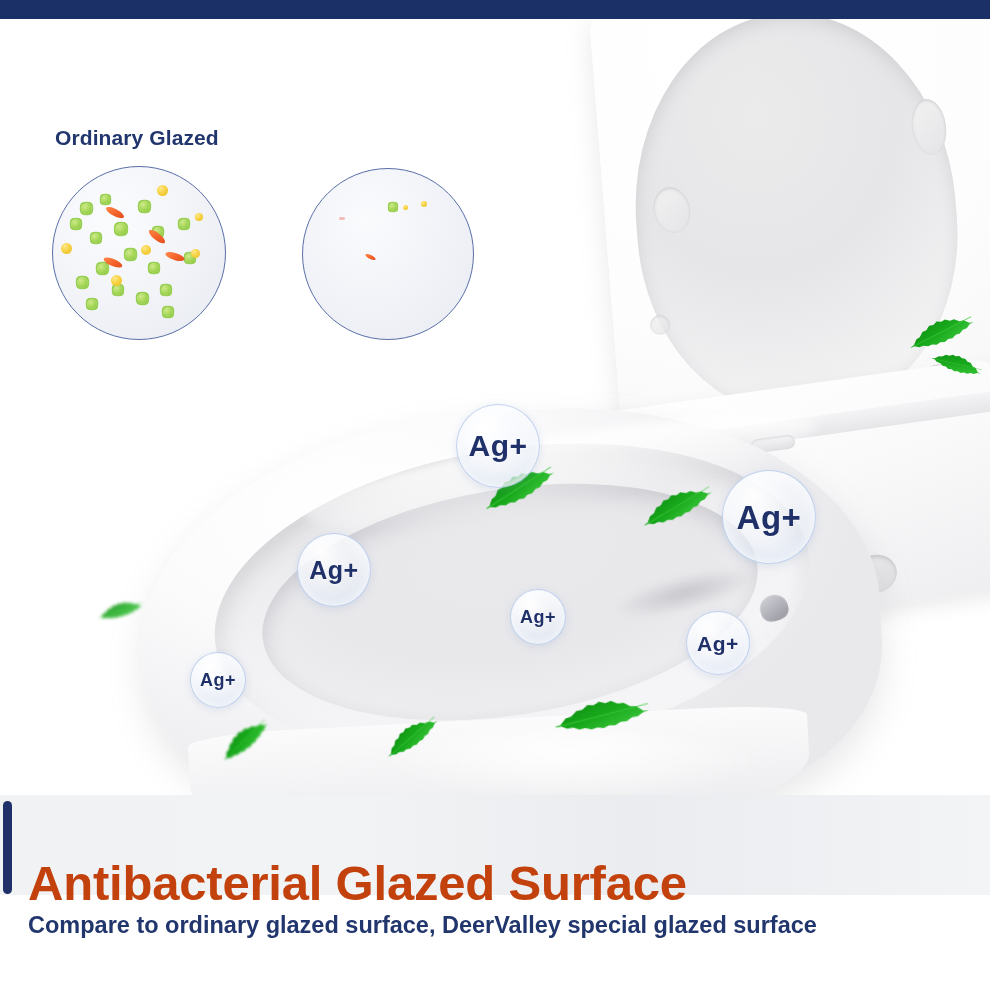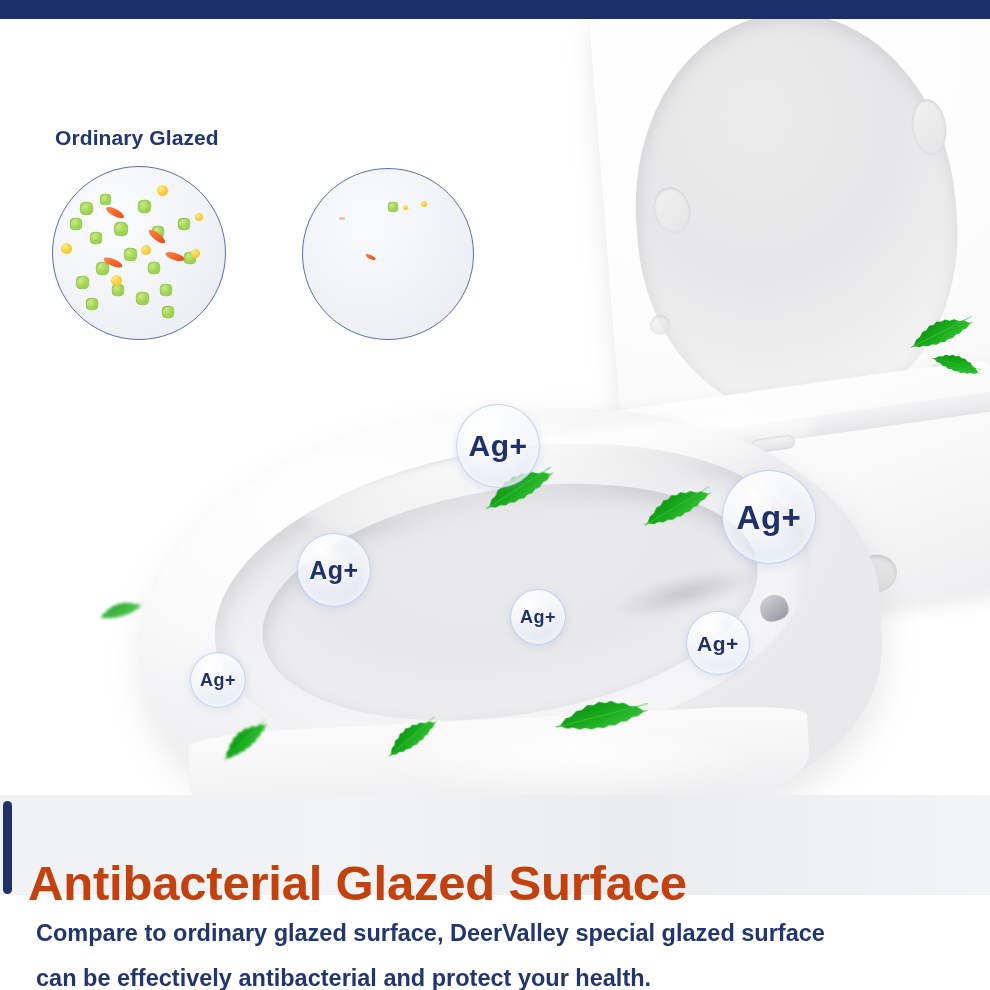--- a/index.html
+++ b/index.html
@@ -327,21 +327,21 @@
   }
   .body-copy {
     position: absolute;
     left: 24px; top: 110px;
     width: 840px;
     color: #22366e;
     font-size: 23.5px;
     font-weight: 600;
     line-height: 1.42;
   }
-  .body-copy p { margin: 12px; }
+  .body-copy p { margin: 4px; }
 
   
   .logo {
     position: absolute;
     left: 608px; top: 36px;
     display: flex;
     align-items: flex-start;
     color: #0a0a0a;
     z-index: 40;
   }
@@ -543,17 +543,16 @@
       <div class="speck" style="left: 36px; top: 48px; width: 6px; height: 3px; background: rgb(233, 143, 122); opacity: 0.55; border-radius: 40%;"></div>
     </div>
 
 
   <div class="lower">
     <div class="band"></div>
     <div class="accent-bar"></div>
     <div class="headline">Antibacterial Glazed Surface</div>
     <div class="body-copy">
       <p>Compare to ordinary glazed surface, DeerValley special glazed surface</p>
-      <p>can be effectively antibacterial and protect your health.</p>
     </div>
   </div>
 
 </div>
 
 </body></html>

